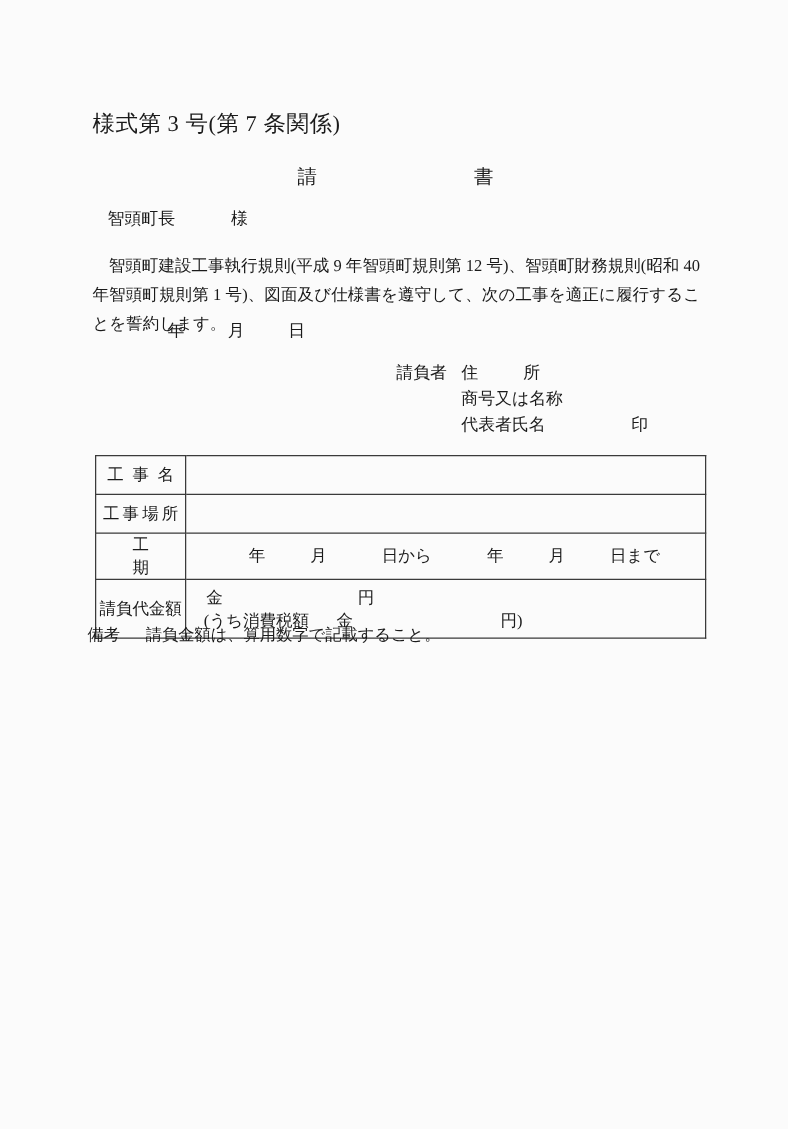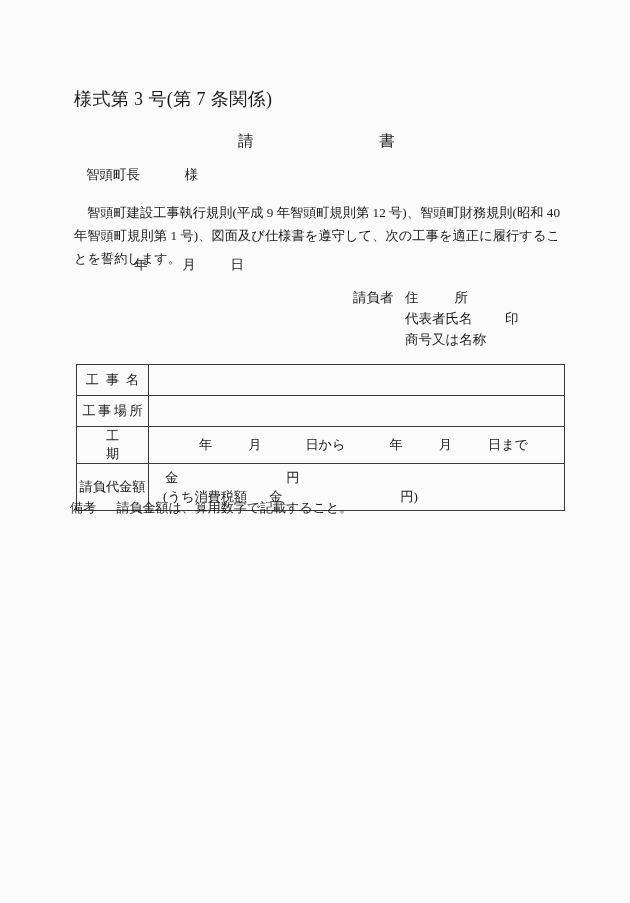--- a/index.html
+++ b/index.html
@@ -99,21 +99,20 @@
     font-size: 13.5px;
   }
   .sig-row {
     position: relative;
     height: 21px;
     white-space: nowrap;
   }
   .sig-lead {
     display: inline-block;
     width: 52px;
-    margin-left: 36px;
   }
   .sig-label .s-gap {
     display: inline-block;
     width: 36px;
   }
   .seal-mark {
     position: absolute;
     left: 188px;
     top: 0;
   }
@@ -213,25 +212,25 @@
     <span>月</span>
     <span class="d-gap"></span>
     <span>日</span>
   </div>
 
   <div class="sig-block">
     <div class="sig-row">
       <span class="sig-lead">請負者</span><span class="sig-label"><span>住</span><span class="s-gap"></span><span>所</span></span>
     </div>
     <div class="sig-row">
+      <span class="sig-lead"></span><span>商号又は名称</span>
+    </div>
+    <div class="sig-row">
       <span class="sig-lead"></span><span>代表者氏名</span>
       <span class="seal-mark">印</span>
-    </div>
-    <div class="sig-row">
-      <span class="sig-lead"></span><span>商号又は名称</span>
     </div>
   </div>
 
   <table class="form-table">
     <tbody>
       <tr>
         <td class="col-label">
           <span class="lbl-spread lbl-w1">工事名</span>
         </td>
         <td class="col-value">

